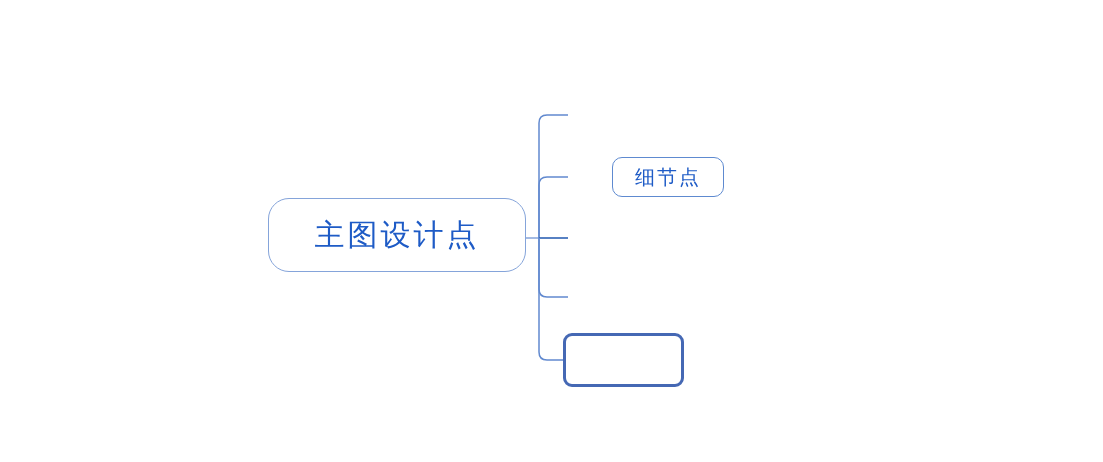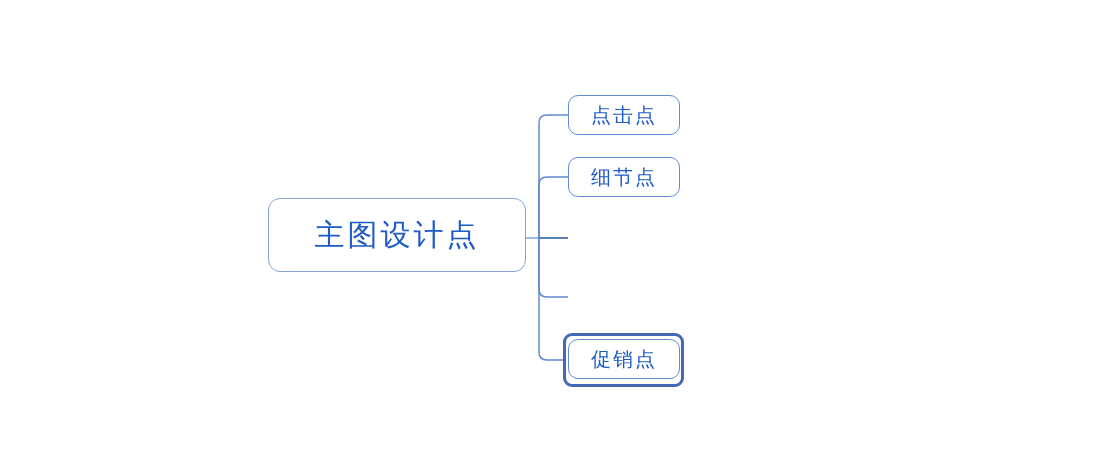--- a/index.html
+++ b/index.html
@@ -28,34 +28,34 @@
     align-items: center;
     justify-content: center;
     color: #1E5BC6;
     cursor: default;
     white-space: nowrap;
   }
   .topic.root {
     left: 268px; top: 198px;
     width: 258px; height: 74px;
     border: 1.5px solid #85A4DA;
-    border-radius: 12px;
+    border-radius: 21px;
     font-size: 30px;
     letter-spacing: 3px;
   }
   .topic.child {
     left: 568px;
     width: 112px; height: 40px;
     border: 1.4px solid #5E8AD0;
     border-radius: 10px;
     font-size: 20px;
     letter-spacing: 2px;
   }
   .child-1 { top: 95px; }
-  .child-2 { top: 157px; }
+  .child-2 { top: 157px; margin-left: 44px; }
   .child-3 { top: 218px; }
   .child-4 { top: 277px; }
   .child-5 { top: 339px; height: 42px; }
   .selection-ring {
     position: absolute;
     left: 563px; top: 333px;
     width: 121px; height: 54px;
     box-sizing: border-box;
     border: 3px solid #4568B4;
     border-radius: 9px;
@@ -79,29 +79,23 @@
 
     <path d="M 539 238 V 289 Q 539 297 547 297 H 568" stroke="#6189CF" stroke-width="1.5"></path>
 
     <path d="M 539 238 V 352 Q 539 360 547 360 H 563" stroke="#6189CF" stroke-width="1.5"></path>
   </svg>
 
   <div class="topic root">
     <span>主图设计点</span>
   </div>
 
-  <div class="topic child child-1">
-    <span>点击点</span>
-  </div>
 
   <div class="topic child child-2">
     <span>细节点</span>
   </div>
 
 
 
-  <div class="topic child child-5">
-    <span>促销点</span>
-  </div>
 
   <div class="selection-ring"></div>
 
 </div>
 
 </body></html>

